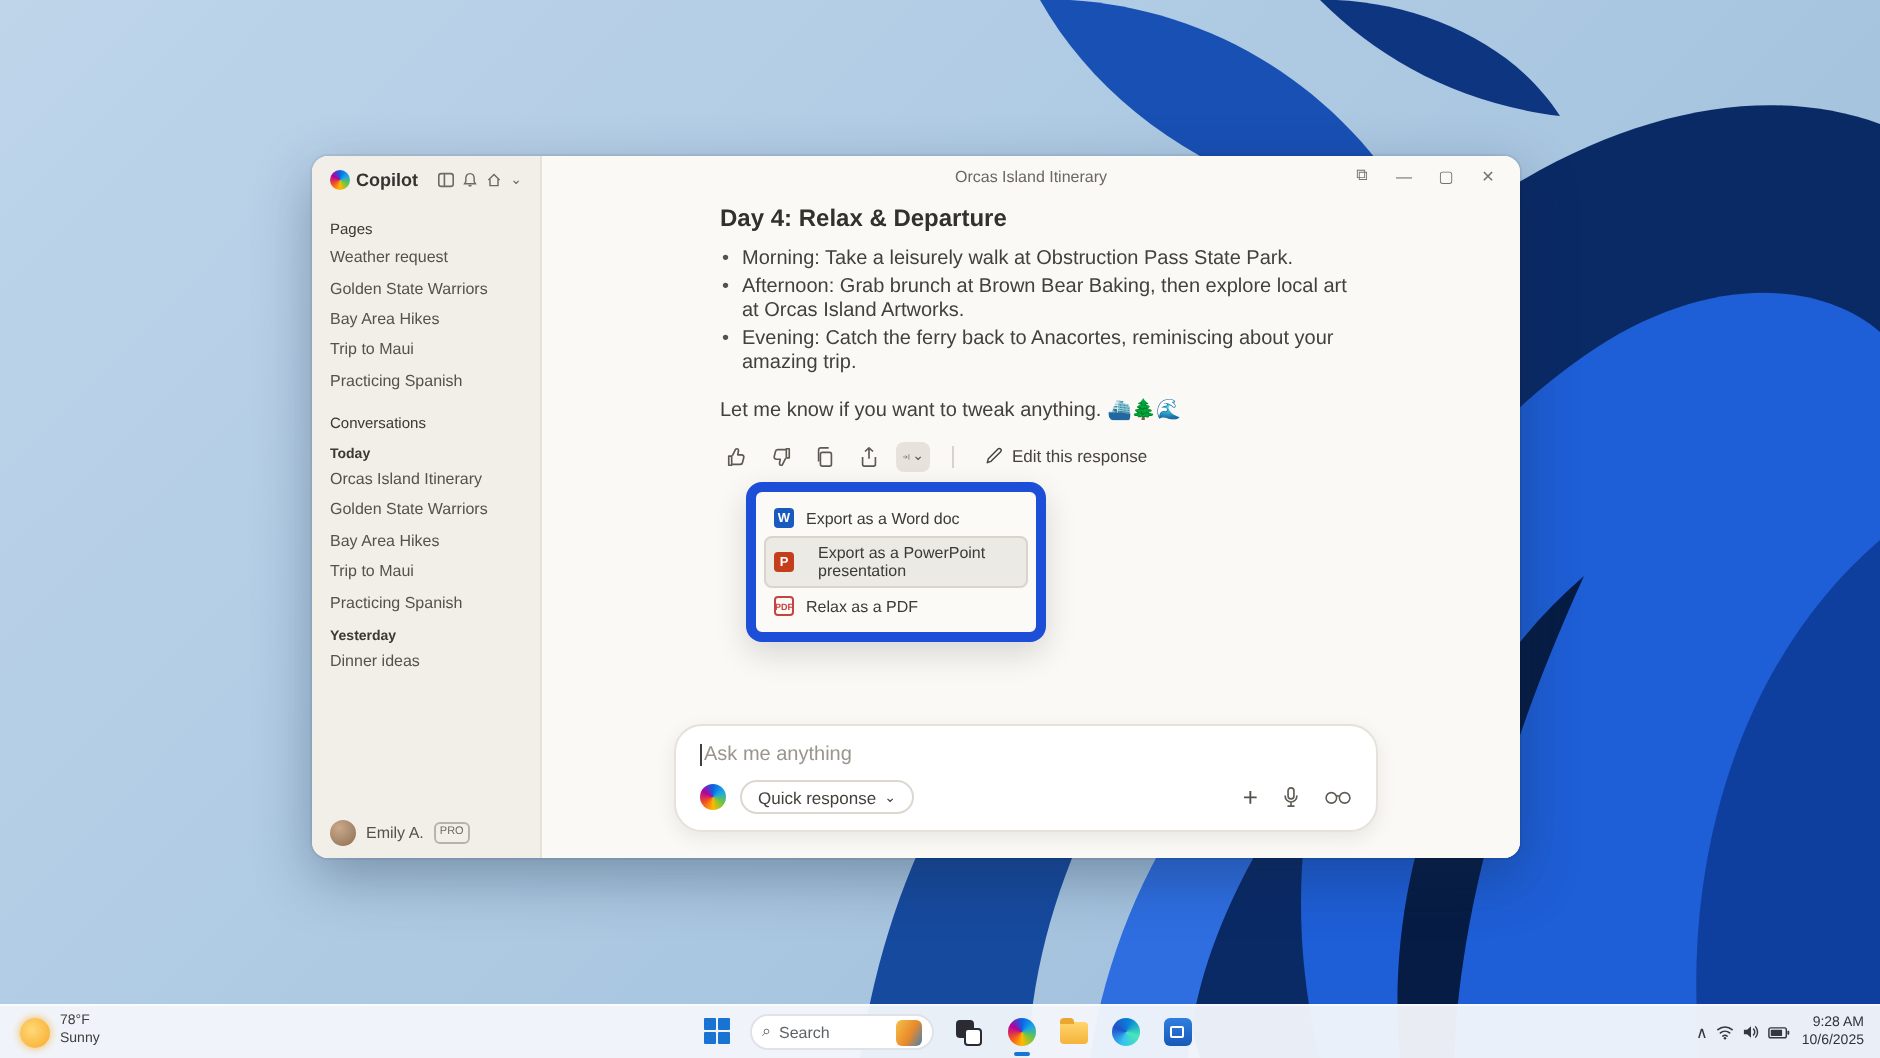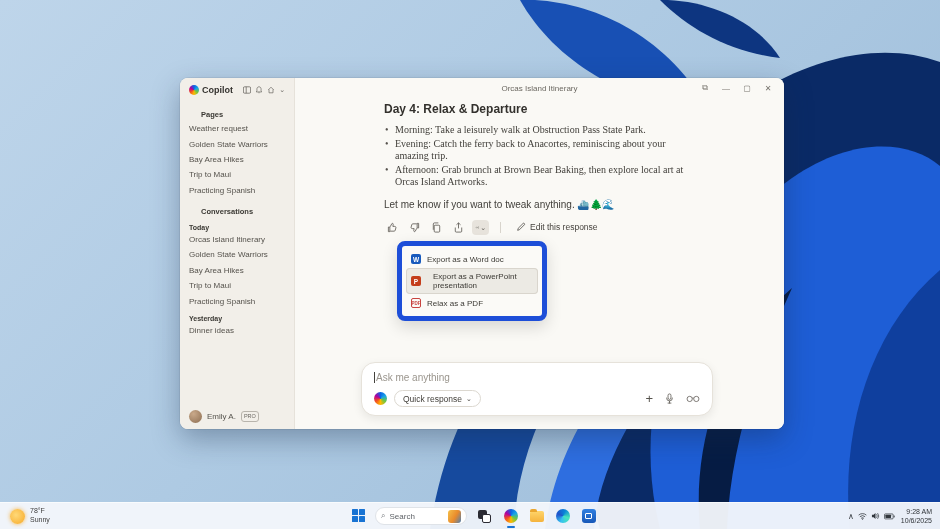--- a/index.html
+++ b/index.html
@@ -34,51 +34,51 @@
   .folder { width:14px; height:11px; background:linear-gradient(#ffd56b,#f5b33c); border-radius:2px; position:relative; }
   .folder:before { content:""; position:absolute; top:-2px; left:0; width:7px; height:3px; background:#eaa62f; border-radius:2px 2px 0 0; }
   .edge { width:14px; height:14px; border-radius:50%; background:conic-gradient(from 200deg,#35c1f1,#2052cb,#0883d8,#49e6b8,#35c1f1); }
   .storeapp { width:14px; height:14px; border-radius:3px; background:linear-gradient(#2f7fe0,#1858b8); display:flex; align-items:center; justify-content:center; }
   .storeapp i { width:7px; height:6px; border:1px solid #fff; border-radius:1px; display:block; }
   .tb-tray { position:absolute; right:8px; top:0; bottom:0; display:flex; align-items:center; gap:6px; }
   .tray-glyphs { display:flex; align-items:center; gap:4px; color:#33383e; }
   .tb-clock { text-align:right; line-height:1.3; color:#2f3338; }
 
   
-  .window { position:absolute; left:180px; top:78px; width:604px; height:351px;
+  .window { position:absolute; left:156px; top:78px; width:604px; height:351px;
     background:#faf9f5; border-radius:8px; box-shadow:0 10px 28px rgba(20,40,70,.35), 0 0 0 1px rgba(0,0,0,.06);
     display:flex; overflow:hidden; }
 
   
   .sidebar { width:115px; background:#f2efe9; border-right:1px solid #e6e2da; padding:7px 9px 6px 9px;
     display:flex; flex-direction:column; font-size:8px; color:#55524c; }
   .sb-header { display:flex; align-items:center; gap:3px; margin-bottom:10px; }
   .cp-logo { width:10px; height:10px; border-radius:50%;
     background:conic-gradient(#0b64e4,#18a5e8,#6cc644,#ffb900,#f25022,#b4009e,#0b64e4); }
   .cp-name { font-weight:bold; font-size:9px; color:#35332f; }
   .sb-header .hicons { margin-left:auto; display:flex; align-items:center; gap:4px; color:#6d6a64; }
   .hicons svg { display:block; }
-  .sb-label { font-weight:bold; color:#3a3833; margin:5px 12px 2px; font-size:7.5px; }
+  .sb-label { font-weight:normal; color:#3a3833; margin:5px 0 2px; font-size:7.5px; }
   .sb-sub { font-weight:bold; color:#3a3833; margin:6px 0 1px; font-size:7px; }
   .sb-item { padding:3.2px 0; cursor:pointer; white-space:nowrap; overflow:hidden; text-overflow:ellipsis; border-radius:4px; }
   .sb-user { margin-top:auto; display:flex; align-items:center; gap:5px; padding-top:6px; }
   .avatar { width:13px; height:13px; border-radius:50%; background:radial-gradient(circle at 35% 30%,#c9a98a,#8d6e52); }
   .pro-badge { border:1px solid #b8b4ac; color:#6d6a64; border-radius:3px; font-size:5.5px; padding:0 2px; line-height:1.5; }
 
   
   .main { flex:1; position:relative; background:#faf9f5; }
   .titlebar { height:20px; display:flex; align-items:center; position:relative; }
   .tb-title { position:absolute; left:0; right:0; text-align:center; font-size:8px; color:#6b6861; }
   .win-controls { margin-left:auto; display:flex; align-items:center; gap:7px; padding-right:9px; color:#76736c; font-size:8px; z-index:2; }
   .win-controls span { width:14px; text-align:center; cursor:pointer; }
 
   .content { padding:4px 30px 0 89px; color:#43413c; }
   .c-heading { font-size:12px; font-weight:bold; color:#33312d; margin-bottom:8px; }
   .c-bullets { list-style:none; font-size:10px; line-height:1.22; max-width:316px; }
-  .c-bullets li { position:relative; padding-left:11px; margin-bottom:1.5px;font-family:Liberation Serif, serif; }
+  .c-bullets li { position:relative; padding-left:11px; margin-bottom:1.5px; }
   .c-bullets li:before { content:"•"; position:absolute; left:1px; top:0; color:#55524c; }
   .c-summary { font-size:10px; margin-top:25px; max-width:330px; }
   .c-closing { font-size:10px; margin-top:11px; }
   .action-row { display:flex; align-items:center; gap:5px; margin-top:10px; color:#5d5a54; }
   .act-btn { width:17px; height:15px; display:flex; align-items:center; justify-content:center; border-radius:4px; cursor:pointer; }
   .act-btn.active { background:#e7e3dc; }
   .act-export { display:flex; align-items:center; gap:1px; padding:0 3px; }
   .act-divider { width:1px; height:11px; background:#d8d4cc; margin:0 6px; }
   .edit-btn { display:flex; align-items:center; gap:4px; font-size:8.5px; color:#46433e; cursor:pointer; padding:2px 4px; border-radius:4px; }
 
@@ -180,22 +180,22 @@
         <span>—</span>
         <span>▢</span>
         <span>✕</span>
       </span>
     </div>
 
     <div class="content">
       <div class="c-heading">Day 4: Relax &amp; Departure</div>
       <ul class="c-bullets">
         <li>Morning: Take a leisurely walk at Obstruction Pass State Park.</li>
+        <li>Afternoon: Grab brunch at Brown Bear Baking, then explore local art at Orcas Island Artworks.</li>
         <li>Evening: Catch the ferry back to Anacortes, reminiscing about your amazing trip.</li>
-        <li>Afternoon: Grab brunch at Brown Bear Baking, then explore local art at Orcas Island Artworks.</li>
       </ul>
       <p class="c-closing">Let me know if you want to tweak anything. ⛴️🌲🌊</p>
 
       <div class="action-row">
         <span class="act-btn">
             <svg width="11" height="11" viewBox="0 0 12 12">
               <path d="M1.5 5.5 h1.6 v5 H1.5 z M3.5 10 h4.3 c.6 0 1.1-.4 1.2-1 l.7-2.7 c.2-.8-.4-1.5-1.2-1.5 H6.4 l.4-2.2 c.1-.6-.3-1.1-.9-1.1 -.3 0-.6.2-.7.4 L3.5 5.2" fill="none" stroke="currentColor" stroke-width="0.9" stroke-linejoin="round"></path>
             </svg>
           </span>
         <span class="act-btn">

